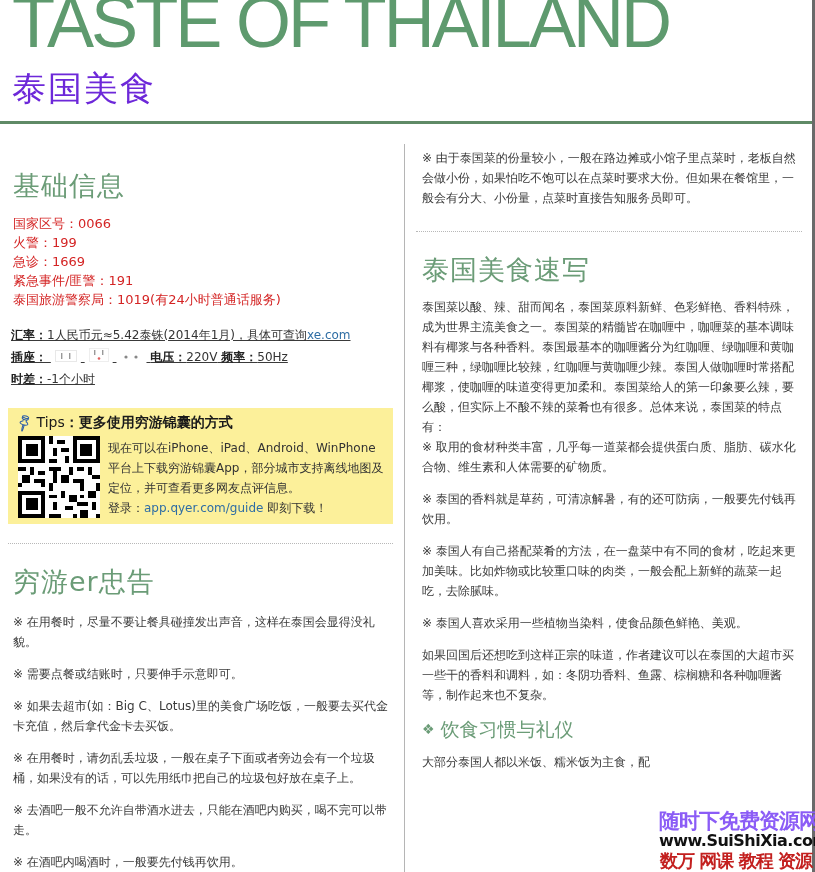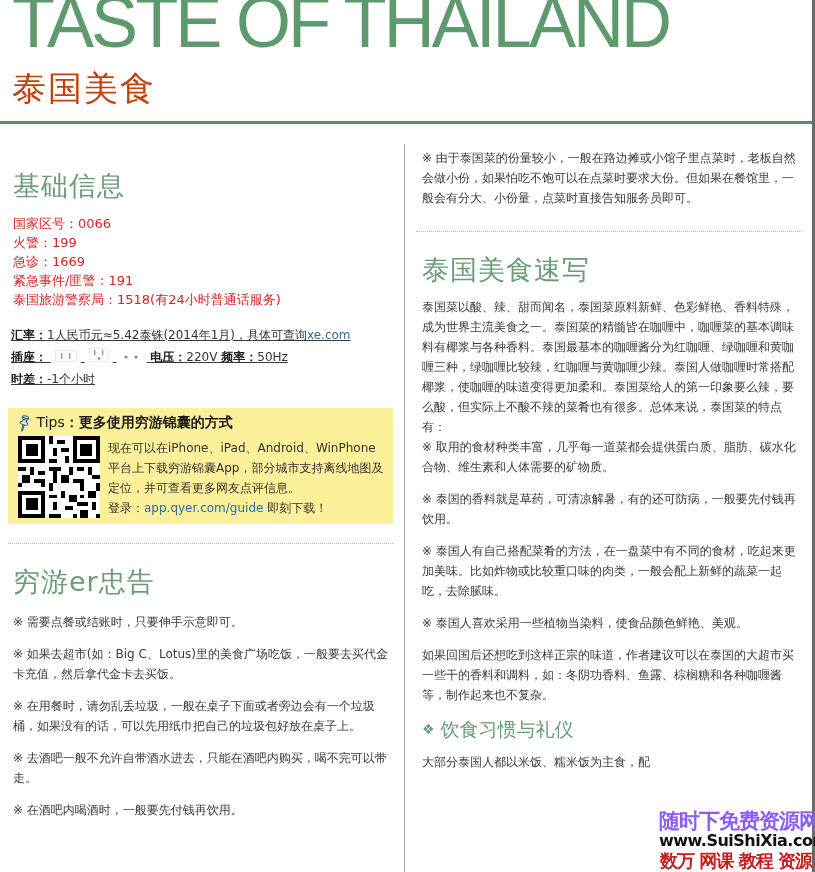--- a/index.html
+++ b/index.html
@@ -3,21 +3,21 @@
   <meta charset="utf-8">
   <style>
     * { box-sizing: border-box; margin: 0; padding: 0; }
     html, body { width: 815px; height: 872px; overflow: hidden; background: #ffffff; }
     body { font-family: "DejaVu Sans", "Liberation Sans", sans-serif; color: #3a3a3a; position: relative; }
 
     .page-edge { position: absolute; top: 0; right: 0; width: 3px; height: 872px; background: #6a6a6a; }
 
     .header { position: absolute; left: 0; top: 0; width: 812px; height: 124px; }
     .title-en { position: absolute; left: 12px; top: -14px; font-family: "Liberation Sans", sans-serif; font-weight: 300; font-size: 72px; letter-spacing: -3px; color: #5e9a6e; -webkit-text-stroke: 0px; line-height: 1; transform: scaleX(0.98); transform-origin: left; font-stretch: condensed; }
-    .title-cn { position: absolute; left: 12px; top: 66px; font-size: 34px; color: #c2410c; letter-spacing: 2px; font-weight: normal; }
+    .title-cn { position: absolute; left: 12px; top: 66px; font-size: 34px; color: #6d28d9; letter-spacing: 2px; font-weight: normal; }
     .header-rule { position: absolute; left: 0; top: 121px; width: 812px; height: 3px; background: #5f8a66; }
 
     .col-left { position: absolute; left: 0; top: 124px; width: 405px; height: 748px; border-right: 1px solid #b5b5b5; margin-top: 20px; }
     .col-right { position: absolute; left: 406px; top: 124px; width: 406px; height: 748px; }
 
     .section-heading { font-size: 27px; color: #6b9c77; font-weight: normal; letter-spacing: 1px; }
 
     .basic-heading { position: absolute; left: 13px; top: 24px; }
     .red-list { position: absolute; left: 13px; top: 70px; }
     .red-list div { color: #d42424; font-size: 13px; line-height: 19px; }
@@ -67,21 +67,21 @@
 </header>
 
 <section class="col-left">
   <h3 class="section-heading basic-heading">基础信息</h3>
 
   <div class="red-list">
     <div>国家区号：0066</div>
     <div>火警：199</div>
     <div>急诊：1669</div>
     <div>紧急事件/匪警：191</div>
-    <div>泰国旅游警察局：1518(有24小时普通话服务)</div>
+    <div>泰国旅游警察局：1019(有24小时普通话服务)</div>
   </div>
 
   <div class="info-list">
     <div class="info-row">
       <span class="lbl">汇率：</span><span>1人民币元≈5.42泰铢(2014年1月)，具体可查询</span><span class="link">xe.com</span>
     </div>
     <div class="info-row">
       <span class="lbl">插座：</span>
       <span class="plug">
         <svg width="22" height="12" viewBox="0 0 22 12">
@@ -172,20 +172,21 @@
     <div class="tips-body">
       <span>现在可以在iPhone、iPad、Android、WinPhone平台上下载穷游锦囊App，部分城市支持离线地图及定位，并可查看更多网友点评信息。</span><br>
       <span>登录：</span><span class="link">app.qyer.com/guide</span><span> 即刻下载！</span>
     </div>
   </div>
 
   <div class="dotted-rule" style="left:8px; top:399px; width:385px;"></div>
 
   <h3 class="section-heading advice-heading">穷游er忠告</h3>
   <div class="advice">
+    <p class="para">※ 在用餐时，尽量不要让餐具碰撞发出声音，这样在泰国会显得没礼貌。</p>
     <p class="para">※ 需要点餐或结账时，只要伸手示意即可。</p>
     <p class="para">※ 如果去超市(如：Big C、Lotus)里的美食广场吃饭，一般要去买代金卡充值，然后拿代金卡去买饭。</p>
     <p class="para">※ 在用餐时，请勿乱丢垃圾，一般在桌子下面或者旁边会有一个垃圾桶，如果没有的话，可以先用纸巾把自己的垃圾包好放在桌子上。</p>
     <p class="para">※ 去酒吧一般不允许自带酒水进去，只能在酒吧内购买，喝不完可以带走。</p>
     <p class="para">※ 在酒吧内喝酒时，一般要先付钱再饮用。</p>
   </div>
 </section>
 
 <section class="col-right">
   <p class="para right-top">※ 由于泰国菜的份量较小，一般在路边摊或小馆子里点菜时，老板自然会做小份，如果怕吃不饱可以在点菜时要求大份。但如果在餐馆里，一般会有分大、小份量，点菜时直接告知服务员即可。</p>

